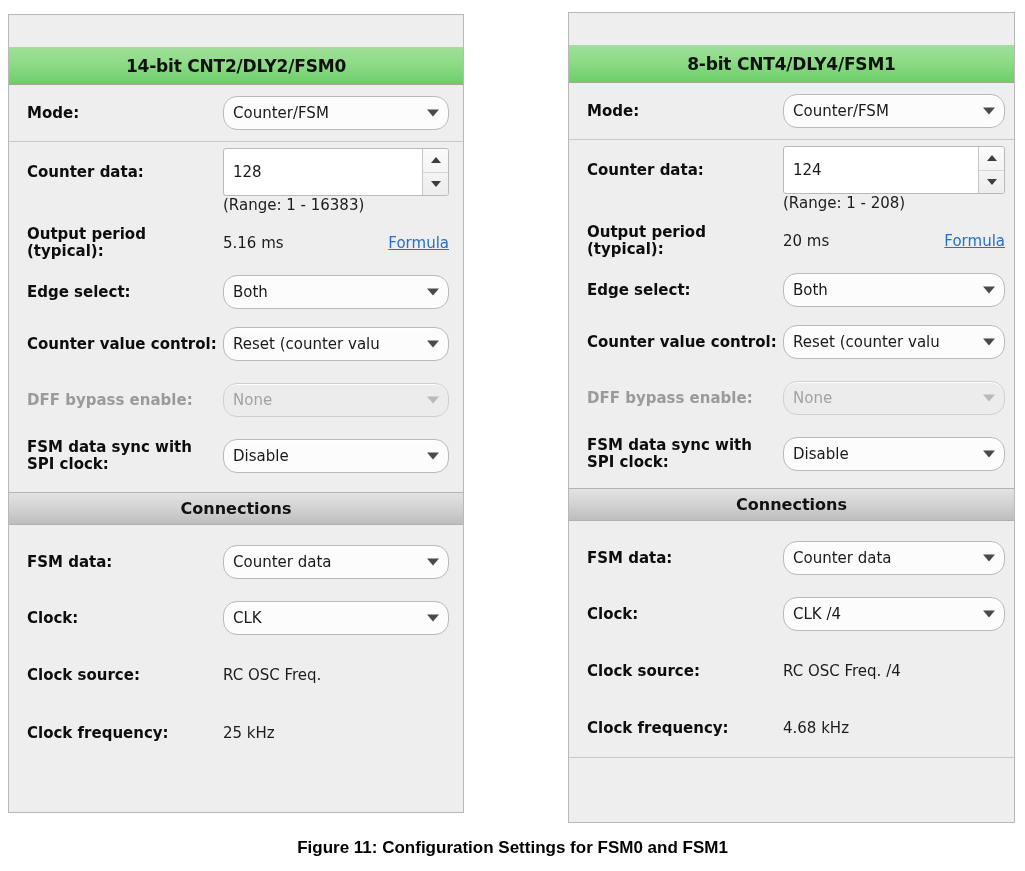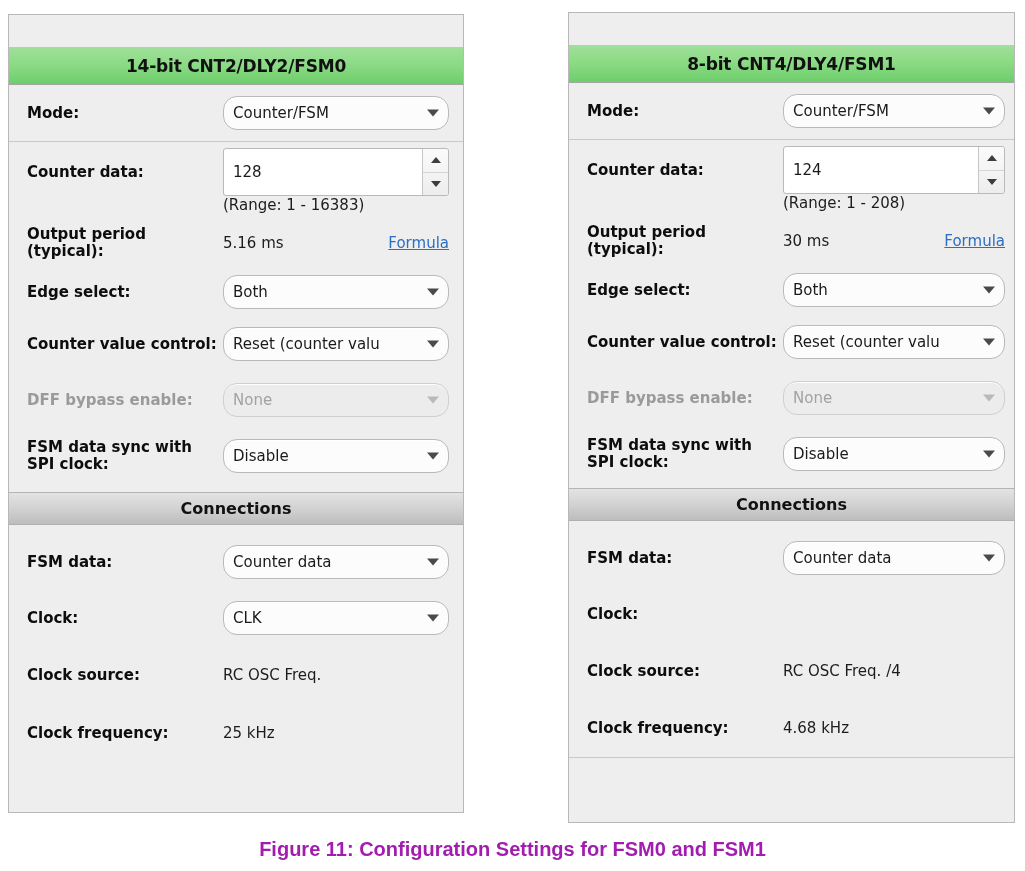--- a/index.html
+++ b/index.html
@@ -194,22 +194,22 @@
   .valrow.wide-r { width: 222px; }
 
   
   #caption {
     position: absolute;
     left: 0;
     top: 838px;
     width: 1025px;
     text-align: center;
     font-weight: bold;
-    font-size: 20px;
-    color: #a21caf;
+    font-size: 17px;
+    color: #000000;
     font-family: "Liberation Sans", "DejaVu Sans", sans-serif;
   }
 </style>
 </head>
 <body>
 
 <div class="panel" id="panel-left">
 
   <div class="panel-header">14-bit CNT2/DLY2/FSM0</div>
 
@@ -396,21 +396,21 @@
         <div class="valrow wide-r">
           <span class="range-note">(Range:  1 - 208)</span>
         </div>
       </div>
     </div>
 
     <div class="row" style="height:50px;">
       <div class="lbl">Output period (typical):</div>
       <div class="ctl">
         <div class="valrow wide-r">
-          <span class="valtext">30 ms</span>
+          <span class="valtext">20 ms</span>
           <span class="link">Formula</span>
         </div>
       </div>
     </div>
 
     <div class="row" style="height:48px;">
       <div class="lbl">Edge select:</div>
       <div class="ctl">
         <div class="combo wide-r">
           <span>Both</span>
@@ -462,20 +462,26 @@
       <div class="ctl">
         <div class="combo wide-r">
           <span>Counter data</span>
           <span class="arrow"></span>
         </div>
       </div>
     </div>
 
     <div class="row" style="height:58px;">
       <div class="lbl">Clock:</div>
+      <div class="ctl">
+        <div class="combo wide-r">
+          <span>CLK /4</span>
+          <span class="arrow"></span>
+        </div>
+      </div>
     </div>
 
     <div class="row" style="height:56px;">
       <div class="lbl">Clock source:</div>
       <div class="ctl">
         <div class="valrow wide-r">
           <span class="valtext">RC OSC Freq. /4</span>
         </div>
       </div>
     </div>

